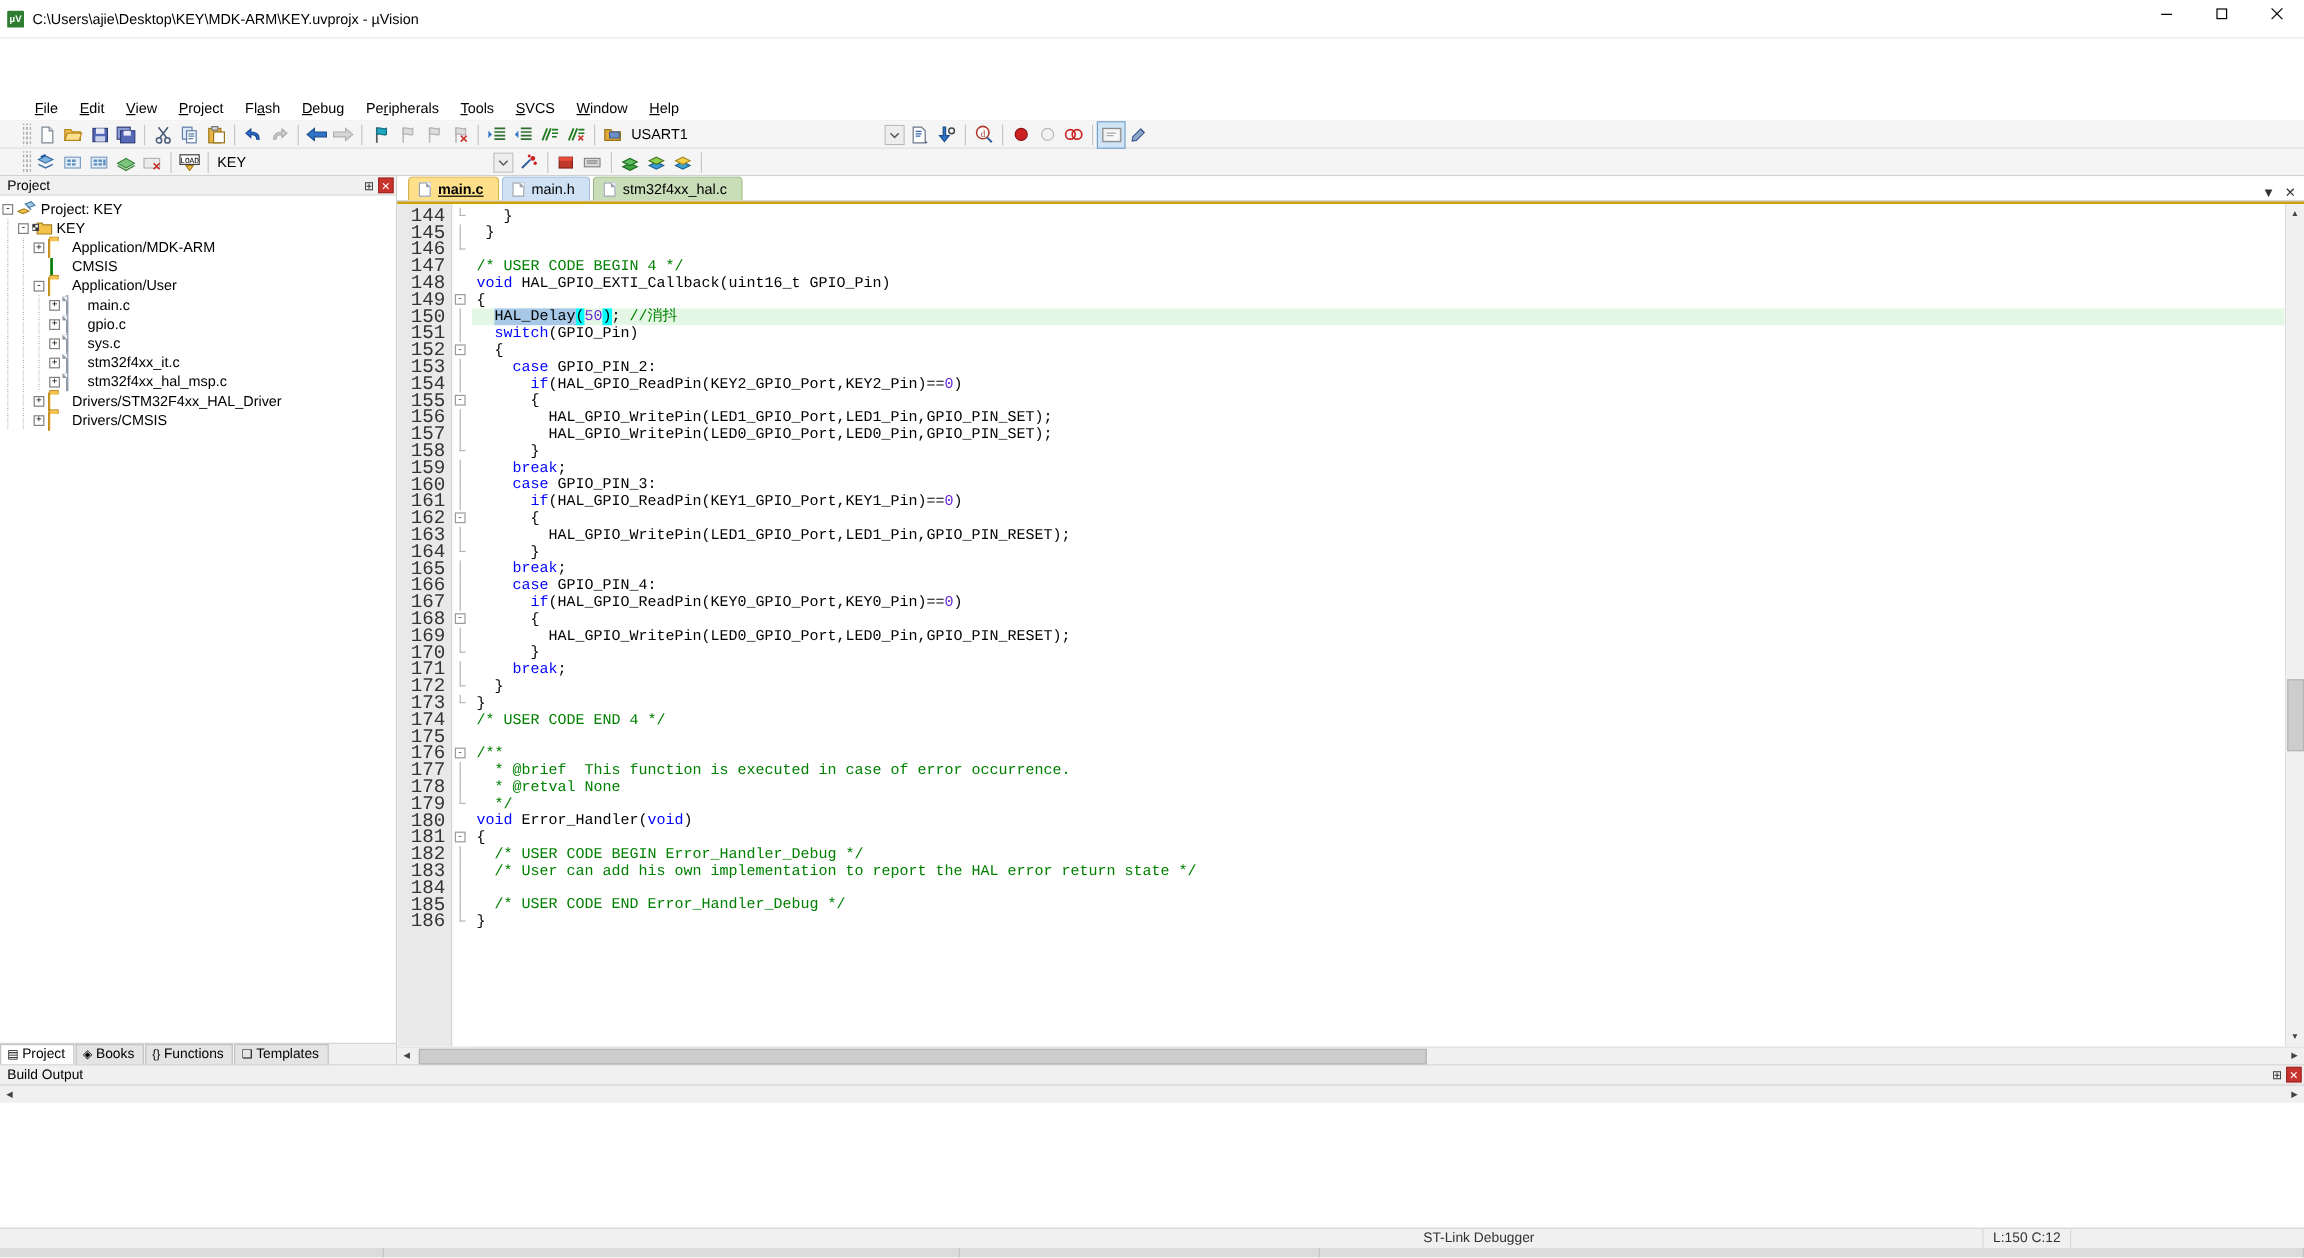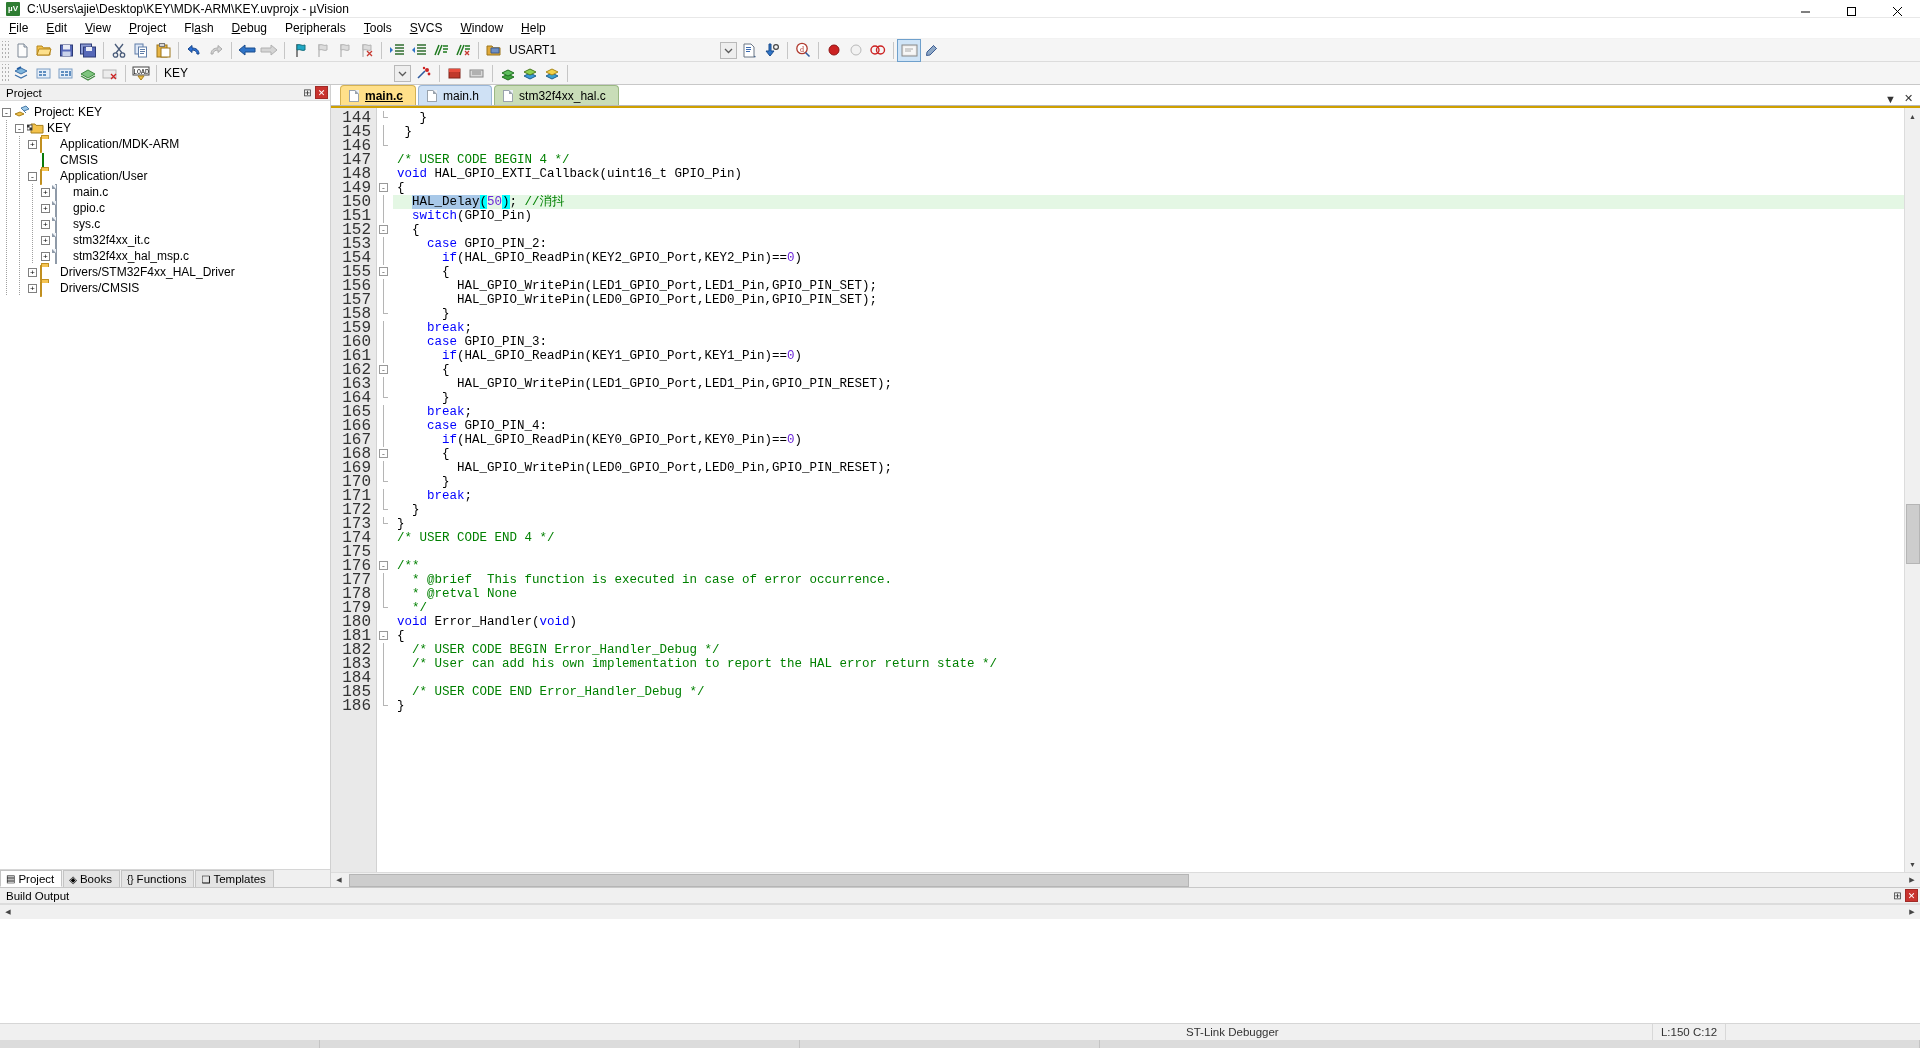--- a/index.html
+++ b/index.html
@@ -8,21 +8,21 @@
     width:1920px; height:1048px;
     font-family:"Liberation Sans", sans-serif;
     font-size:12px; color:#000;
     background:#f0f0f0; overflow:hidden;
     -webkit-font-smoothing:antialiased;
   }
   .app { width:1920px; height:1048px; display:flex; flex-direction:column; background:#fff; }
 
   
   .titlebar {
-    height:18px; display:flex; align-items:center;
+    height:32px; display:flex; align-items:center;
     background:#ffffff; border-bottom:1px solid #e8e8e8;
     padding-left:6px; position:relative;
   }
   .app-icon {
     width:14px; height:14px; margin-right:7px; flex:none;
     background:#2e7d32; border-radius:1px; position:relative;
     display:flex; align-items:center; justify-content:center;
     color:#fff; font-size:8px; font-weight:bold;
     font-family:"Liberation Sans", sans-serif;
   }
@@ -30,33 +30,33 @@
   .win-btns { position:absolute; right:0; top:0; height:22px; display:flex; }
   .win-btn {
     width:46px; height:22px; display:flex; align-items:center; justify-content:center;
     font-size:11px; color:#000;
   }
   .win-btn svg { display:block; }
 
   
   .menubar {
     height:21px; display:flex; 
-    background:#fff; padding-left:0; border-bottom:1px solid #f2f2f2;
+    background:#fff; padding-left:20px; border-bottom:1px solid #f2f2f2;margin-top:48px;
   }
   .menu-item {
     padding:2px 9px; font-size:12px; color:#000; white-space:nowrap;
     line-height:16px;
   }
   .menu-item u { text-decoration:underline; }
 
   
   .toolbar {
     height:23px; display:flex; align-items:center;
     background:#f5f5f5; border-bottom:1px solid #dcdcdc;
-    padding-left:2px;
+    padding-left:19px;
   }
   .toolbar.row2 { border-bottom:1px solid #c8c8c8; }
   .grip {
     width:7px; height:19px; margin-right:2px; flex:none;
     background-image:radial-gradient(circle, #b0b0b0 1px, transparent 1px);
     background-size:3px 4px; background-position:2px 2px;
   }
   .tb-btn {
     width:22px; height:21px; display:flex; align-items:center; justify-content:center;
     flex:none; position:relative;

